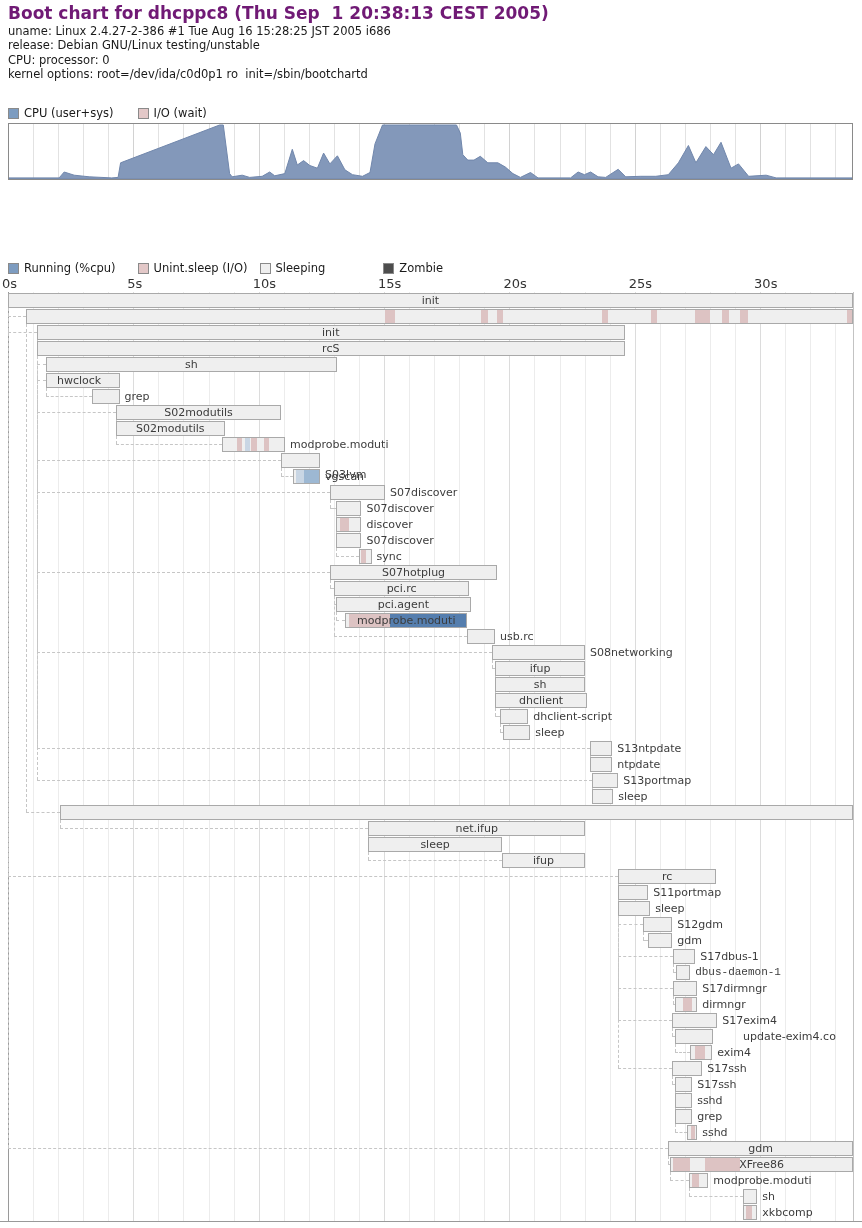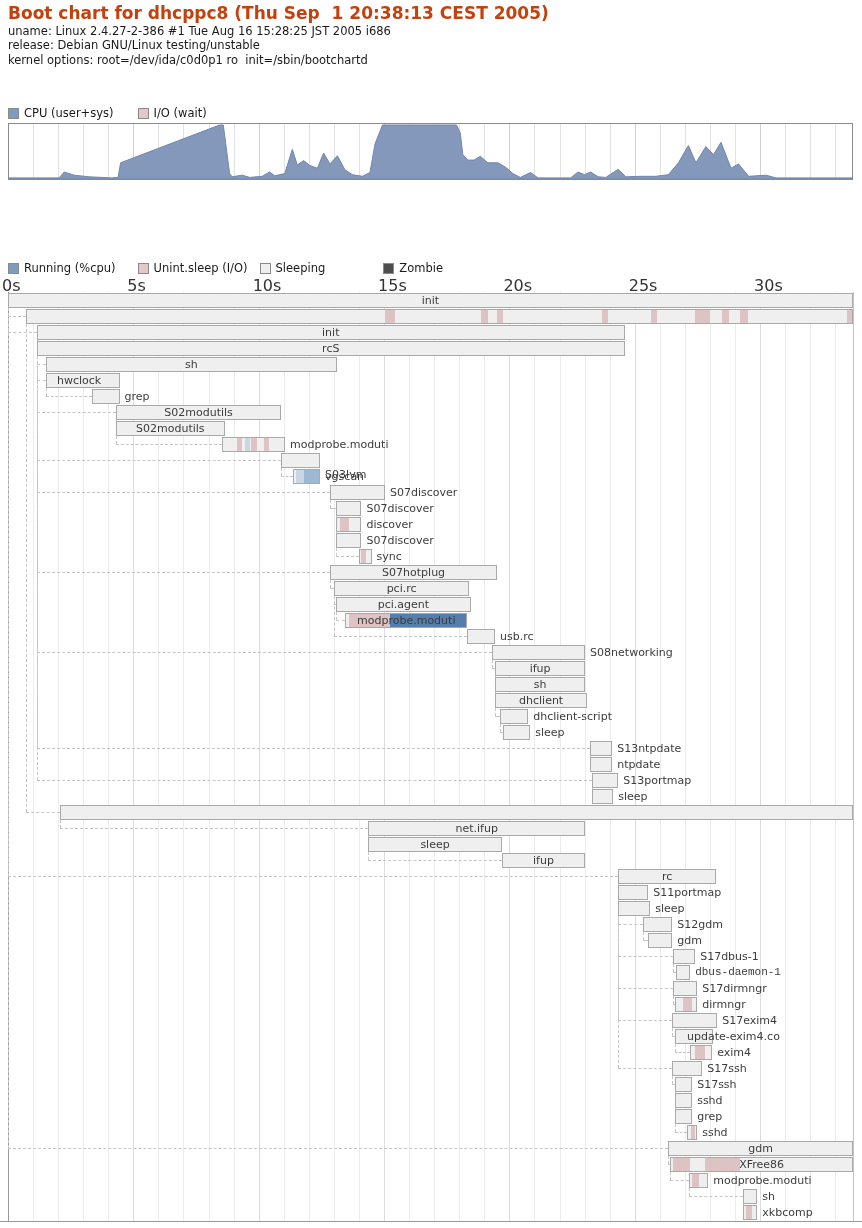--- a/index.html
+++ b/index.html
@@ -1,53 +1,54 @@
 <!DOCTYPE html>
 <html><head>
 <meta charset="utf-8">
 <style>
   html,body{margin:0;padding:0;background:#ffffff;}
   .page{position:relative;width:862px;height:1228px;background:#fff;
         font-family:"DejaVu Sans","Liberation Sans",sans-serif;overflow:hidden;}
-  .title{position:absolute;left:8px;top:3px;font-size:17px;font-weight:bold;color:#c2410c;white-space:pre;}
+  .title{position:absolute;left:8px;top:3px;font-size:17px;font-weight:bold;color:#701a75;white-space:pre;}
   .info{position:absolute;left:8px;top:24px;}
   .info-line{font-size:11.5px;line-height:14.4px;color:#1a1a1a;white-space:pre;}
   .legend{position:absolute;left:8px;display:flex;align-items:center;}
   #cpu-legend{top:106px;}
   #proc-legend{top:261px;}
   .litem{display:inline-flex;align-items:center;font-size:11.5px;color:#1a1a1a;}
   #cpu-legend .litem{margin-right:24px;}
   #proc-legend .litem:nth-child(1){margin-right:22px;}
   #proc-legend .litem:nth-child(2){margin-right:12px;}
   #proc-legend .litem:nth-child(3){margin-right:58px;}
   .sq{display:inline-block;width:11px;height:11px;margin-right:5px;border:1px solid #8a8a8a;box-sizing:border-box;}
   .cpu-chart{position:absolute;left:8px;top:123px;width:845px;height:57px;border:1px solid #8a8a8a;box-sizing:border-box;}
   .cpu-chart svg{position:absolute;left:0;top:0;}
   .axis{position:absolute;left:0;top:276px;width:862px;height:14px;}
-  .tick{position:absolute;top:0;font-size:16px;color:#333;}
+  .tick{position:absolute;top:0;font-size:13px;color:#333;}
   .gantt{position:absolute;left:0;top:292px;width:862px;height:930px;border-bottom:1px solid #999;box-sizing:border-box;}
   .gl{position:absolute;top:0;bottom:0;width:1px;background:#ececec;}
   .gl5{background:#dcdcdc;}
   .glc{position:absolute;top:0;bottom:0;width:1px;background:#e2e2e2;}
   .glc5{background:#d2d2d2;}
   .bar{position:absolute;height:15px;background:#efefef;border:1px solid #a9a9a9;box-sizing:border-box;overflow:hidden;}
   .seg{position:absolute;top:0;height:13px;}
   .blabel{position:absolute;font-size:11px;line-height:15px;color:#3c3c3c;white-space:nowrap;}
   .blabel.center{text-align:center;}
   .conn-h{position:absolute;height:0;border-top:1px dashed #c6c6c6;}
   .conn-v{position:absolute;width:0;border-left:1px dashed #c6c6c6;}
 </style>
 </head>
 <body>
 
 <div class="page">
   <div class="title">Boot chart for dhcppc8 (Thu Sep  1 20:38:13 CEST 2005)</div>
   <div class="info">
       <div class="info-line">uname: Linux 2.4.27-2-386 #1 Tue Aug 16 15:28:25 JST 2005 i686</div>
       <div class="info-line">release: Debian GNU/Linux testing/unstable</div>
+      <div class="info-line">CPU: processor: 0</div>
       <div class="info-line">kernel options: root=/dev/ida/c0d0p1 ro  init=/sbin/bootchartd</div>
     </div>
   <div class="legend" id="cpu-legend">
       <span class="litem">
         <span class="sq" style="background: rgb(125, 156, 192);"></span>
         <span>CPU (user+sys)</span>
       </span>
       <span class="litem">
         <span class="sq" style="background: rgb(227, 200, 200);"></span>
         <span>I/O (wait)</span>
@@ -366,21 +367,21 @@
       <div class="blabel" style="top: 673px; left: 695.155px; font-family: Liberation Mono, monospace;">dbus-daemon-1</div>
       <div class="bar" style="left: 673.358px; top: 689px; width: 23.8165px;"></div>
       <div class="blabel" style="top: 689px; left: 702.174px;">S17dirmngr</div>
       <div class="bar" style="left: 675.363px; top: 705px; width: 21.8109px;">
         <div class="seg" style="left: 7.0224px; width: 9.0252px; background: rgb(221, 195, 195);"></div>
       </div>
       <div class="blabel" style="top: 705px; left: 702.174px;">dirmngr</div>
       <div class="bar" style="left: 672.355px; top: 721px; width: 44.8753px;"></div>
       <div class="blabel" style="top: 721px; left: 722.23px;">S17exim4</div>
       <div class="bar" style="left: 675.363px; top: 737px; width: 37.8557px;"></div>
-      <div class="blabel" style="top: 737px; left: 687px;">update-exim4.co</div>
+      <div class="blabel" style="top: 737px; left: 743px;">update-exim4.co</div>
       <div class="bar" style="left: 690.155px; top: 753px; width: 22.0616px;">
         <div class="seg" style="left: 4.014px; width: 10.028px; background: rgb(221, 195, 195);"></div>
       </div>
       <div class="blabel" style="top: 753px; left: 717.216px;">exim4</div>
       <div class="bar" style="left: 672.355px; top: 769px; width: 29.8333px;"></div>
       <div class="blabel" style="top: 769px; left: 707.188px;">S17ssh</div>
       <div class="bar" style="left: 675.363px; top: 785px; width: 16.7969px;"></div>
       <div class="blabel" style="top: 785px; left: 697.16px;">S17ssh</div>
       <div class="bar" style="left: 675.363px; top: 801px; width: 16.7969px;"></div>
       <div class="blabel" style="top: 801px; left: 697.16px;">sshd</div>

